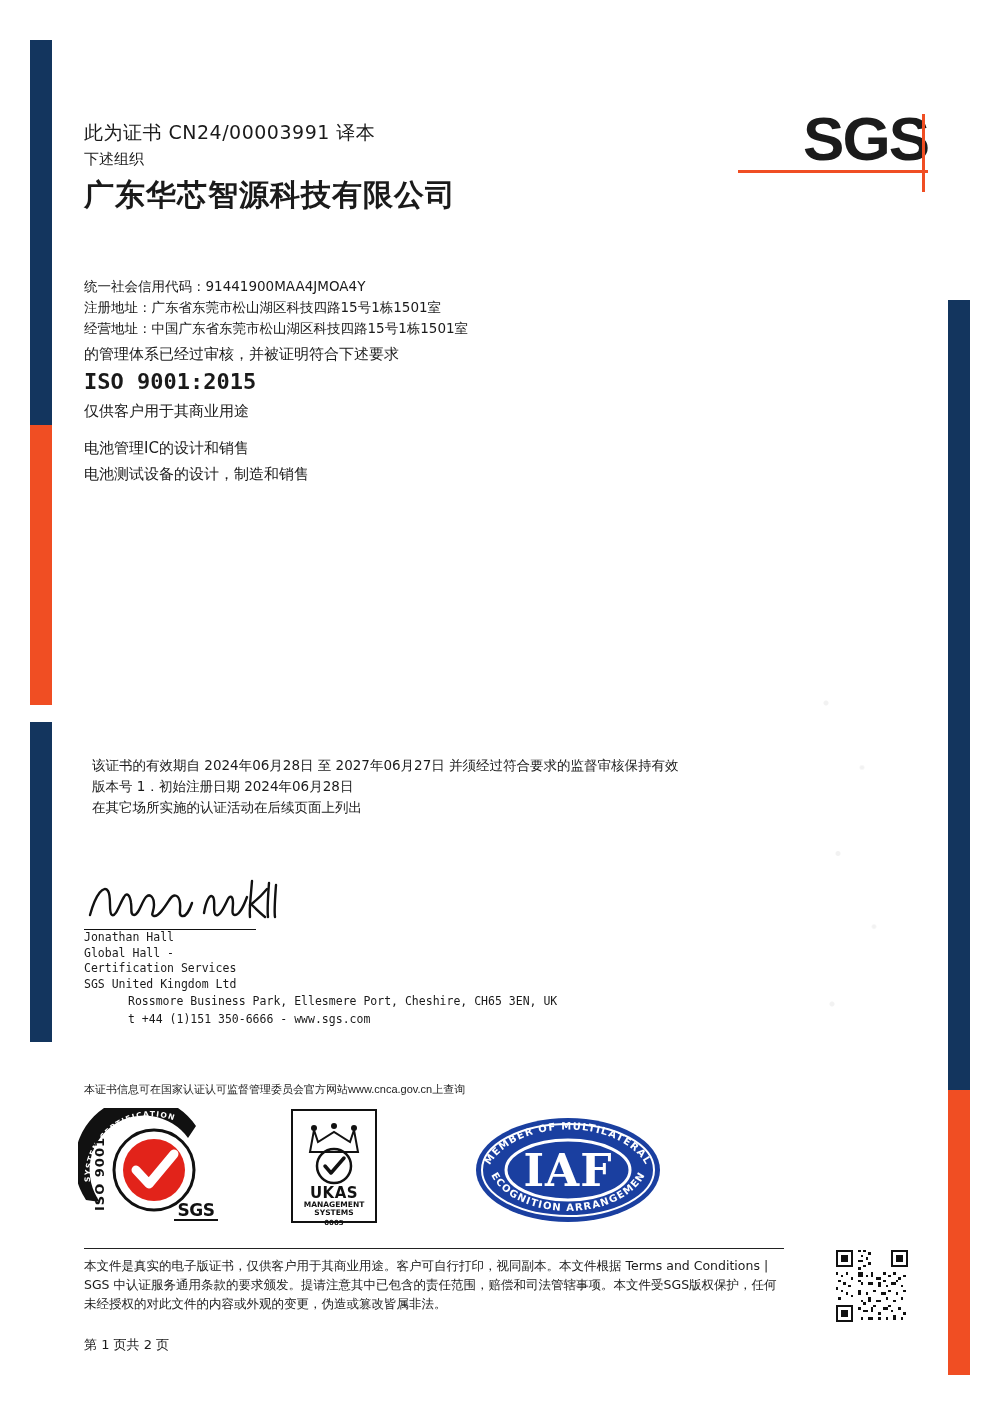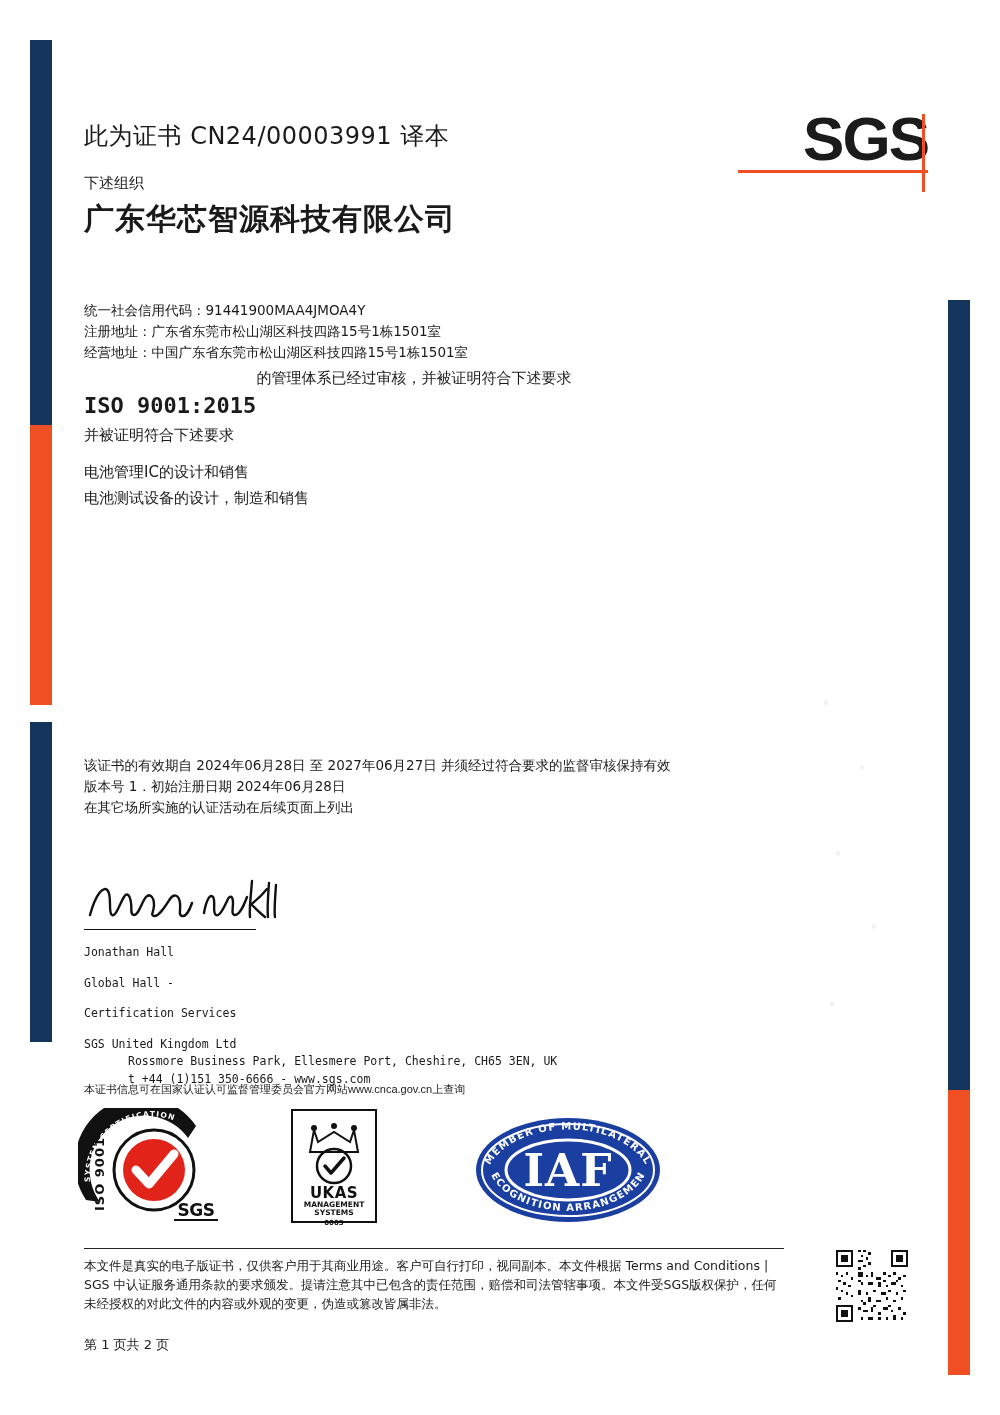--- a/index.html
+++ b/index.html
@@ -80,23 +80,23 @@
   }
 
   
   .content {
     position: absolute;
     left: 84px;
     top: 120px;
     width: 660px;
   }
   .line-translation {
-    font-size: 24px;
+    font-size: 19px;
     letter-spacing: 0.5px;
-    margin-bottom: 22px;
+    margin-bottom: 4px;
     font-family: "DejaVu Sans", sans-serif;
   }
   .line-below {
     font-size: 15px;
     margin-bottom: 6px;
     font-family: Liberation Sans, sans-serif;
   }
   .org-name {
     font-size: 30px;
     font-weight: bold;
@@ -107,21 +107,20 @@
   .detail-line {
     font-size: 13.5px;
     line-height: 21px;
     font-family: "DejaVu Sans", sans-serif;
   }
   .mgmt-line {
     font-size: 15px;
     line-height: 24px;
     margin-top: 3px;
     font-family: "DejaVu Sans", sans-serif;
-    text-align: center;
   }
   .standard {
     font-size: 22px;
     font-weight: bold;
     font-family: "DejaVu Sans Mono", monospace;
     letter-spacing: 0px;
     margin: 3px 0 8px 0;
   }
   .scope-head {
     font-size: 15px;
@@ -138,20 +137,21 @@
   .validity {
     position: absolute;
     left: 84px;
     top: 755px;
     width: 700px;
   }
   .validity div {
     font-size: 13.5px;
     line-height: 21px;
     font-family: "DejaVu Sans", sans-serif;
+    margin-left: 8px;
   }
 
   
   .sig-block {
     position: absolute;
     left: 84px;
     top: 875px;
     width: 500px;
   }
   .signature-svg {
@@ -166,21 +166,20 @@
   }
   .sig-label {
     font-size: 12px;
     font-family: "DejaVu Sans", sans-serif;
     margin-top: 3px;
   }
   .sig-mono {
     font-family: "DejaVu Sans Mono", monospace;
     font-size: 11.5px;
     line-height: 15.5px;
-    margin-top: 15px;
   }
   .sig-addr {
     font-family: "DejaVu Sans Mono", monospace;
     font-size: 11.5px;
     line-height: 15.5px;
     margin-top: 2px;
     padding-left: 44px;
   }
   .cnca-line {
     position: absolute;
@@ -281,21 +280,21 @@
     <div class="line-below">下述组织</div>
     <div class="org-name">广东华芯智源科技有限公司</div>
 
     <div class="detail-line">统一社会信用代码：91441900MAA4JMOA4Y</div>
     <div class="detail-line">注册地址：广东省东莞市松山湖区科技四路15号1栋1501室</div>
     <div class="detail-line">经营地址：中国广东省东莞市松山湖区科技四路15号1栋1501室</div>
 
     <div class="mgmt-line">的管理体系已经过审核，并被证明符合下述要求</div>
     <div class="standard">ISO 9001:2015</div>
 
-    <div class="scope-head">并被证明符合下述要求</div>
+    <div class="scope-head">仅供客户用于其商业用途</div>
     <div class="scope-line">电池管理IC的设计和销售</div>
     <div class="scope-line">电池测试设备的设计，制造和销售</div>
   </div>
 
   <div class="validity">
     <div>该证书的有效期自  2024年06月28日  至  2027年06月27日  并须经过符合要求的监督审核保持有效</div>
     <div>版本号 1．初始注册日期  2024年06月28日</div>
     <div>在其它场所实施的认证活动在后续页面上列出</div>
   </div>
 

